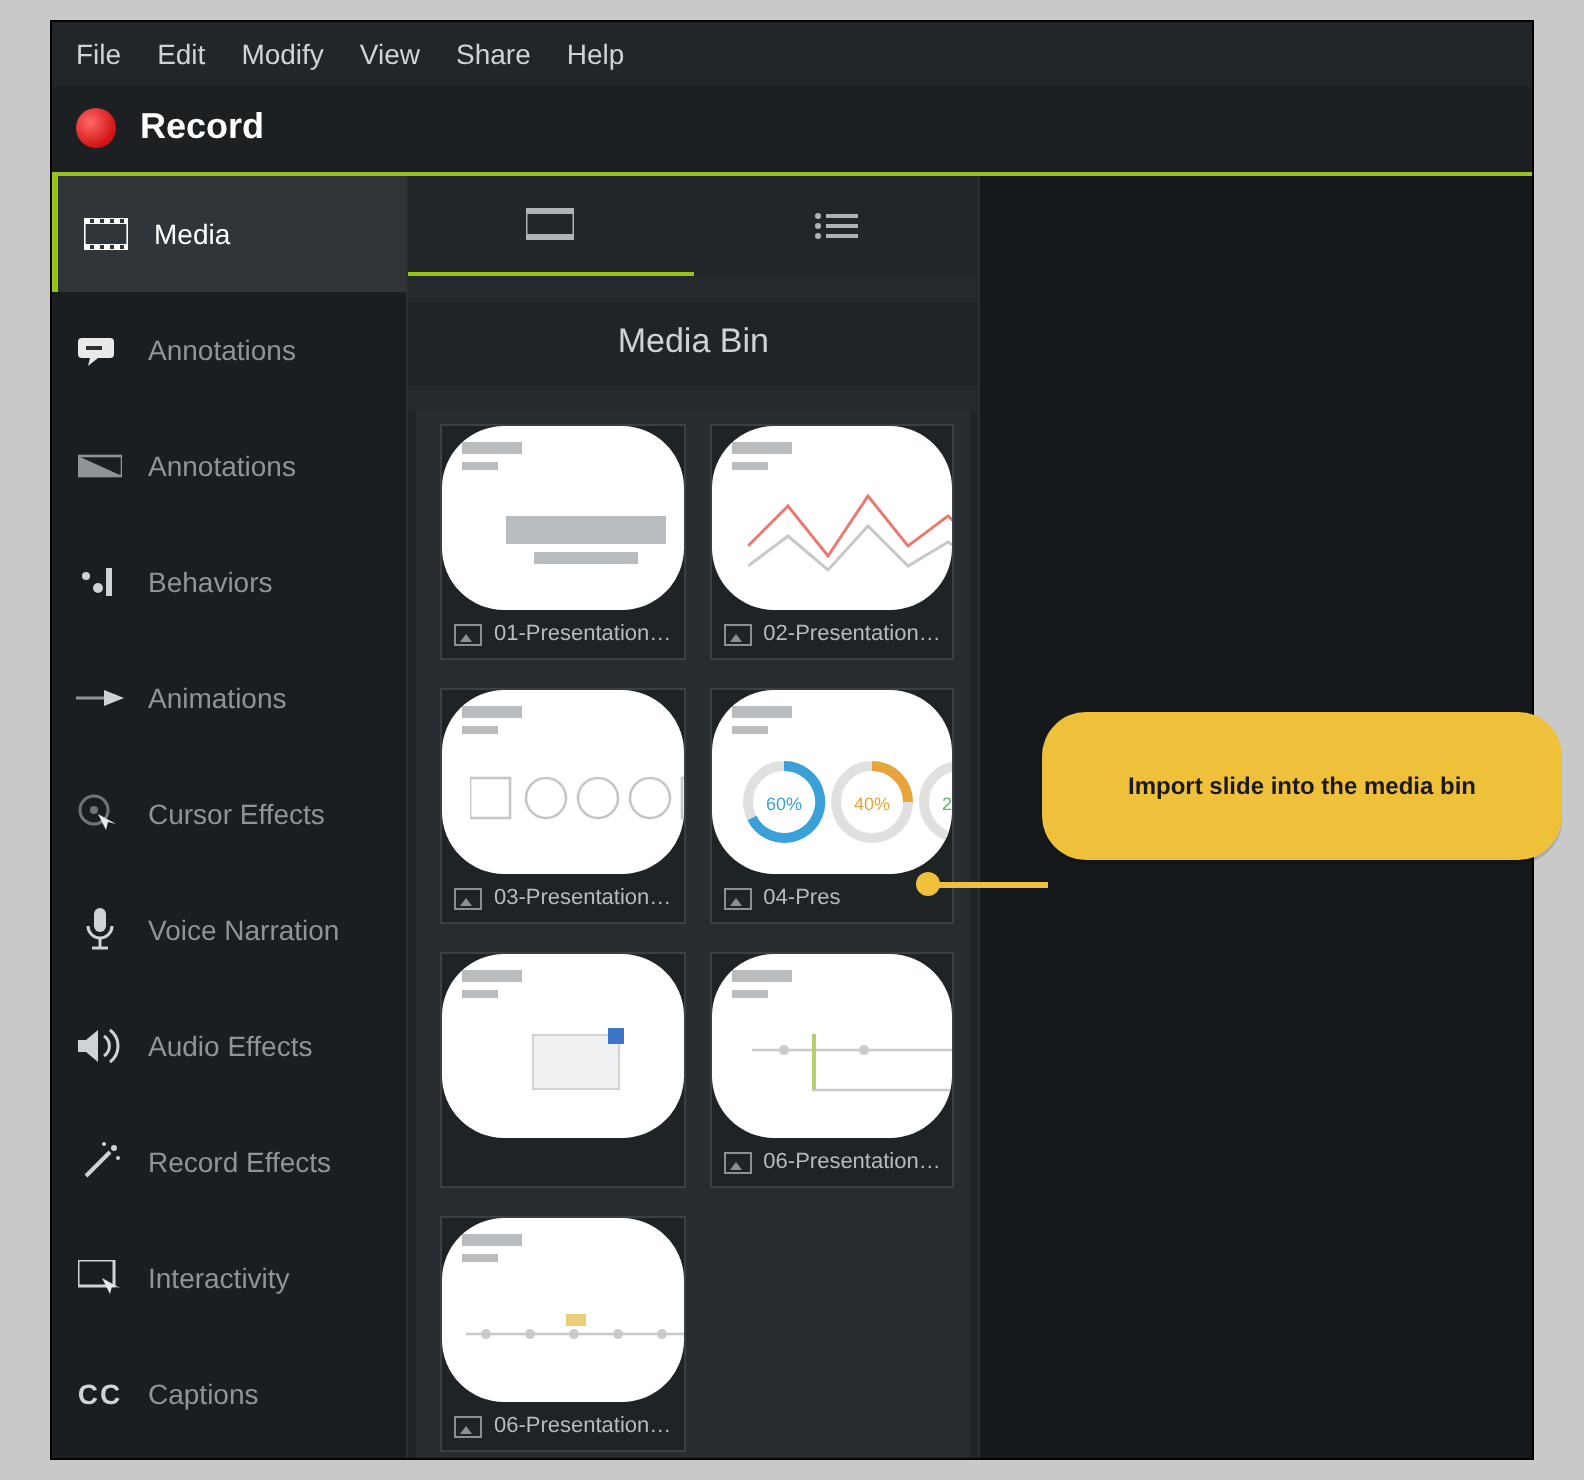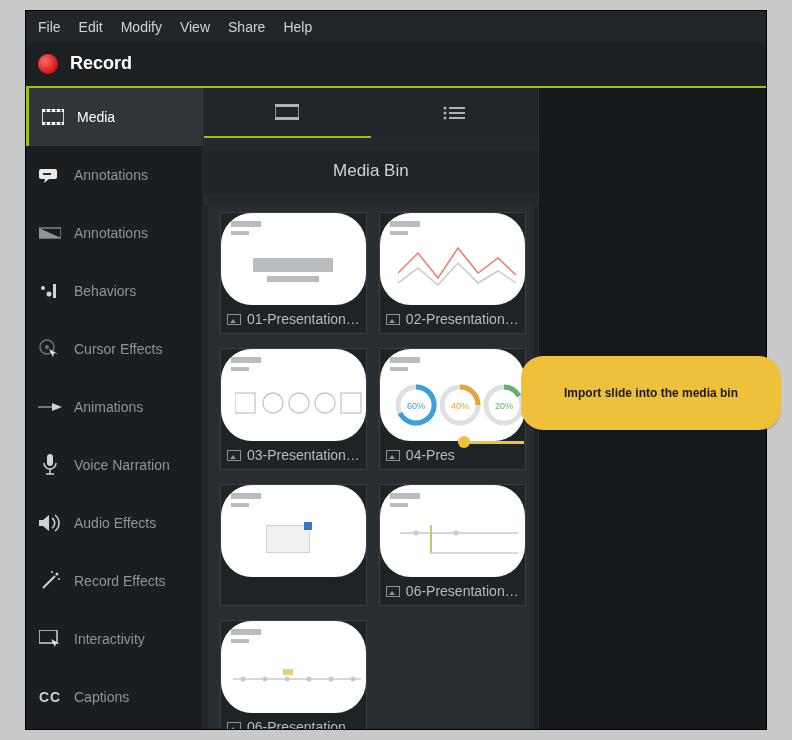--- a/index.html
+++ b/index.html
@@ -128,21 +128,21 @@
     position: relative;
     overflow: hidden;
     border-radius: 31px;
   }
   .thumb-label {
     display: flex;
     align-items: center;
     gap: 6px;
     padding: 6px 6px;
     color: #b7bbbe;
-    font-size: 14px;
+    font-size: 11px;
     white-space: nowrap;
   }
   .thumb-icon {
     width: 14px; height: 11px; border: 1.5px solid #8b9094;
     position: relative;
   }
   .thumb-icon::after {
     content:""; position:absolute; left:2px; bottom:1px; width:0; height:0;
     border-left:3px solid transparent; border-right:3px solid transparent;
     border-bottom:4px solid #8b9094;
@@ -253,37 +253,37 @@
               <circle cx="4" cy="6" r="2" fill="#cfd3d6"></circle>
               <circle cx="10" cy="12" r="2.5" fill="#cfd3d6"></circle>
               <rect x="14" y="2" width="3" height="14" fill="#cfd3d6"></rect>
             </svg>
         </span>
         <span>Behaviors</span>
       </div>
 
       <div class="side-item">
         <span class="side-icon">
+          <svg width="24" height="12" viewBox="0 0 24 12">
+              <line x1="0" y1="6" x2="16" y2="6" stroke="#8f9498" stroke-width="1.5"></line>
+              <polygon points="14,2 24,6 14,10" fill="#cfd3d6"></polygon>
+            </svg>
+        </span>
+        <span>Animations</span>
+      </div>
+
+      <div class="side-item">
+        <span class="side-icon">
           <svg width="22" height="20" viewBox="0 0 22 20">
               <circle cx="8" cy="8" r="7" fill="none" stroke="#6f7478" stroke-width="1.5"></circle>
               <circle cx="8" cy="8" r="2" fill="#6f7478"></circle>
               <polygon points="10,10 14,18 15,14 19,15" fill="#e9e9e9"></polygon>
             </svg>
         </span>
         <span>Cursor Effects</span>
-      </div>
-
-      <div class="side-item">
-        <span class="side-icon">
-          <svg width="24" height="12" viewBox="0 0 24 12">
-              <line x1="0" y1="6" x2="16" y2="6" stroke="#8f9498" stroke-width="1.5"></line>
-              <polygon points="14,2 24,6 14,10" fill="#cfd3d6"></polygon>
-            </svg>
-        </span>
-        <span>Animations</span>
       </div>
 
       <div class="side-item">
         <span class="side-icon">
           <svg width="16" height="22" viewBox="0 0 16 22">
               <rect x="5" y="0" width="6" height="12" rx="3" fill="#cfd3d6"></rect>
               <path d="M2 9a6 6 0 0 0 12 0" fill="none" stroke="#cfd3d6" stroke-width="1.5"></path>
               <line x1="8" y1="15" x2="8" y2="20" stroke="#cfd3d6" stroke-width="1.5"></line>
               <line x1="4" y1="20" x2="12" y2="20" stroke="#cfd3d6" stroke-width="1.5"></line>
             </svg>

